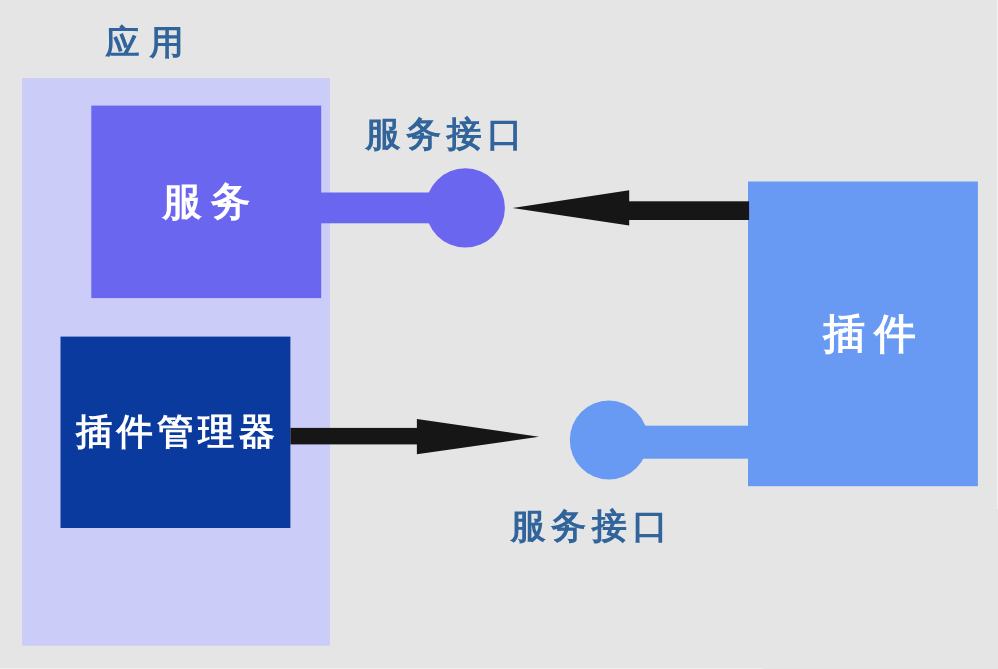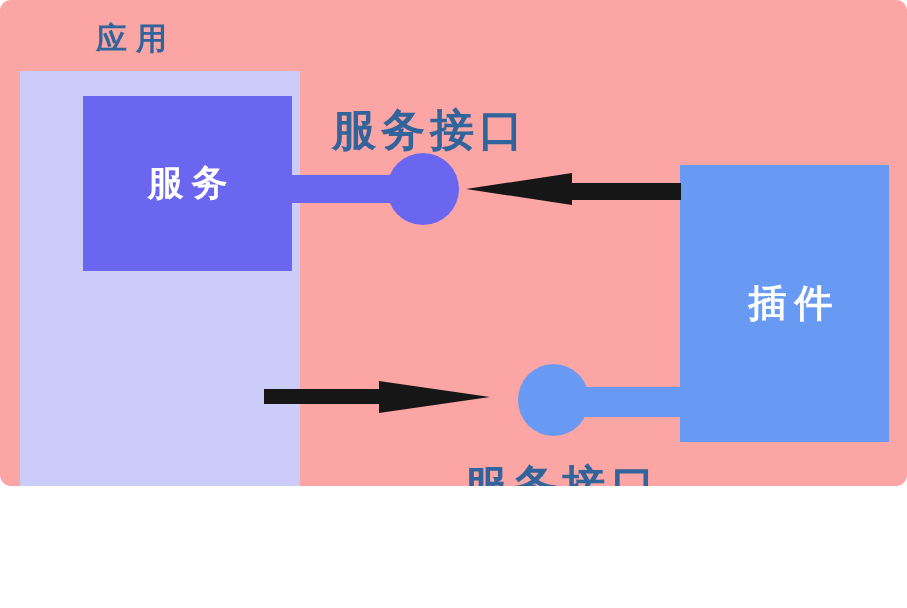--- a/index.html
+++ b/index.html
@@ -1,18 +1,18 @@
 <!DOCTYPE html>
 <html><head>
 <meta charset="utf-8">
 <style>
   * { margin:0; padding:0; box-sizing:border-box; }
   html,body { background:#ffffff; }
   body { font-family:"DejaVu Sans","Liberation Sans",sans-serif; }
-  .canvas { position:relative; width:907px; height:486px; background:#fca5a5; overflow:hidden;border-radius:11px; }
+  .canvas { position:relative; width:907px; height:608px; background:#e5e5e5; overflow:hidden; }
   .abs { position:absolute; }
 
   .app-title {
     left:96px; top:18px; z-index:4;
     font-size:31px; font-weight:700; letter-spacing:9px;
     color:#30649a;
   }
 
   .app-container {
     left:20px; top:71px; width:280px; height:516px;
@@ -30,21 +30,21 @@
   .pm-box {
     left:35px; top:235px; width:209px; height:174px;
     background:#0a3a9d; font-size:33px; letter-spacing:4px; padding-left:4px;
   }
   .plugin-box {
     left:680px; top:165px; width:209px; height:277px;
     background:#689af3; font-size:38px; letter-spacing:8px; padding-left:20px;
   }
 
   .iface-label {
-    color:#30649a; font-weight:700; font-size:44px; letter-spacing:5px;
+    color:#30649a; font-weight:700; font-size:32px; letter-spacing:5px;
     z-index:4; white-space:nowrap;
   }
   .svc-iface-label { left:332px; top:101px; }
   .plg-iface-label { left:464px; top:457px; }
 
   
   .stem-svc  { left:264px; top:175px; width:126px; height:28px; background:#6a66ef; z-index:3; }
   .circle-svc{ left:387px; top:153px; width:72px; height:72px; border-radius:50%; background:#6a66ef; z-index:3; }
   .stem-plg  { left:584px; top:387px; width:97px; height:30px; background:#689af3; z-index:3; }
   .circle-plg{ left:518px; top:364px; width:71px; height:72px; border-radius:50%; background:#689af3; z-index:3; }
@@ -67,20 +67,23 @@
 <body>
 
 <div class="canvas">
 
   <div class="abs app-title">应用</div>
 
   <div class="abs app-container">
     <div class="abs node service-box">
       <span>服务</span>
     </div>
+    <div class="abs node pm-box">
+      <span>插件管理器</span>
+    </div>
   </div>
 
   <div class="abs node plugin-box">
     <span>插件</span>
   </div>
 
   <div class="abs stem-svc"></div>
   <div class="abs circle-svc"></div>
   <div class="abs iface-label svc-iface-label">服务接口</div>
 

